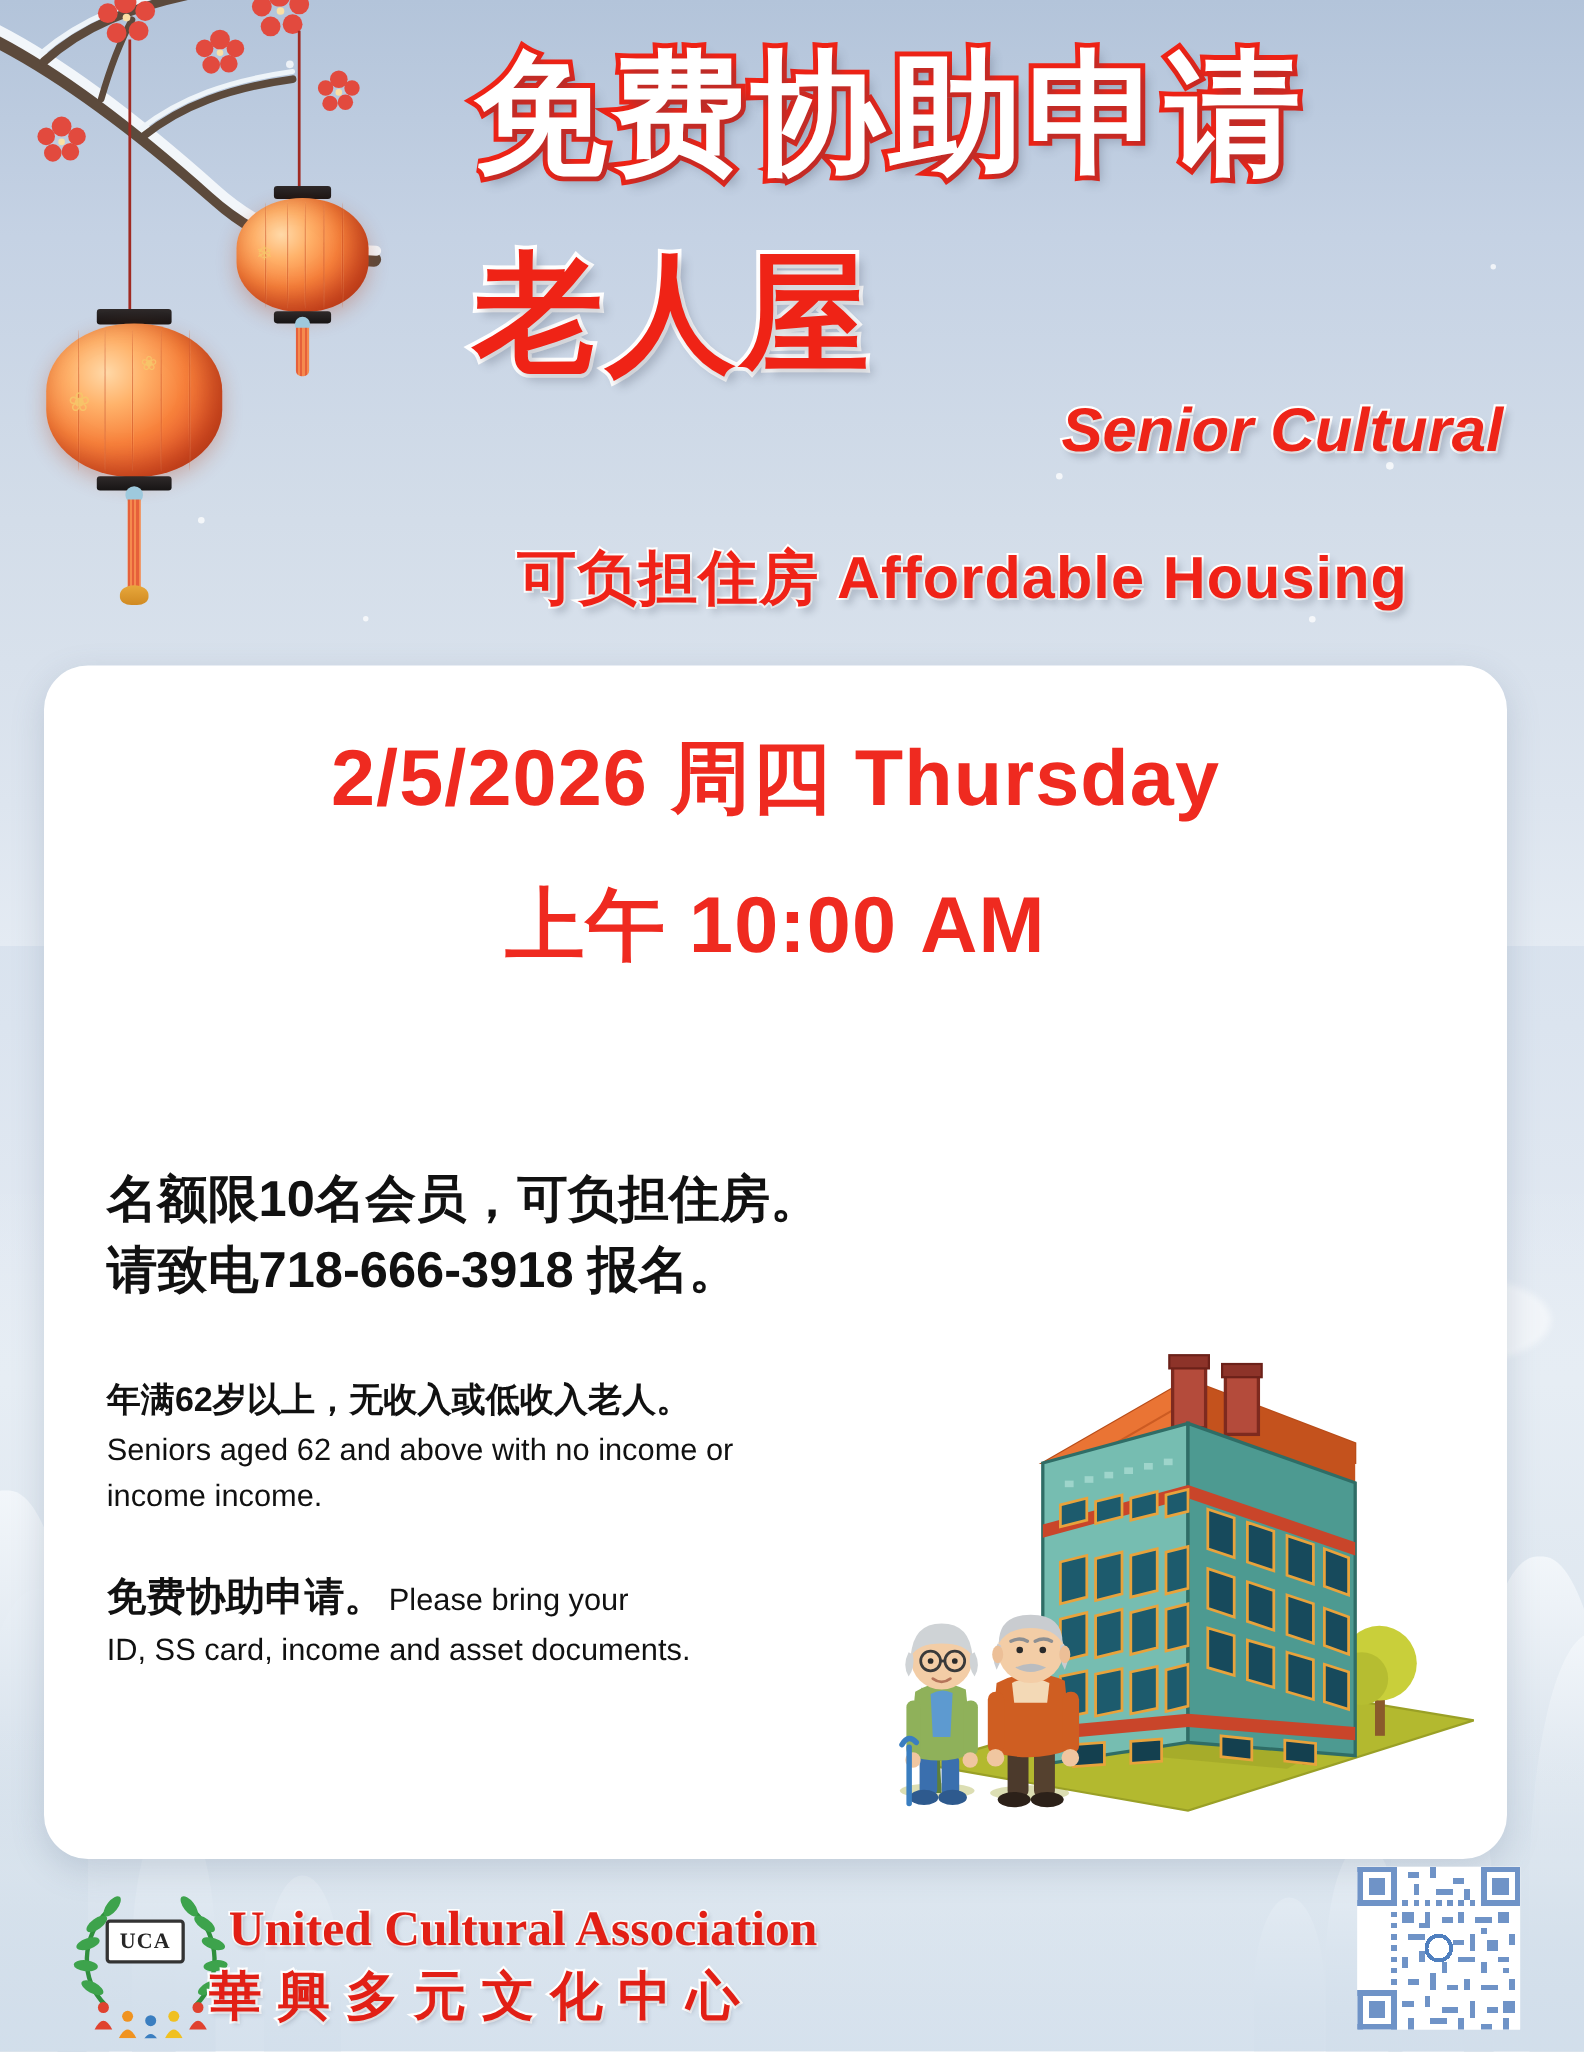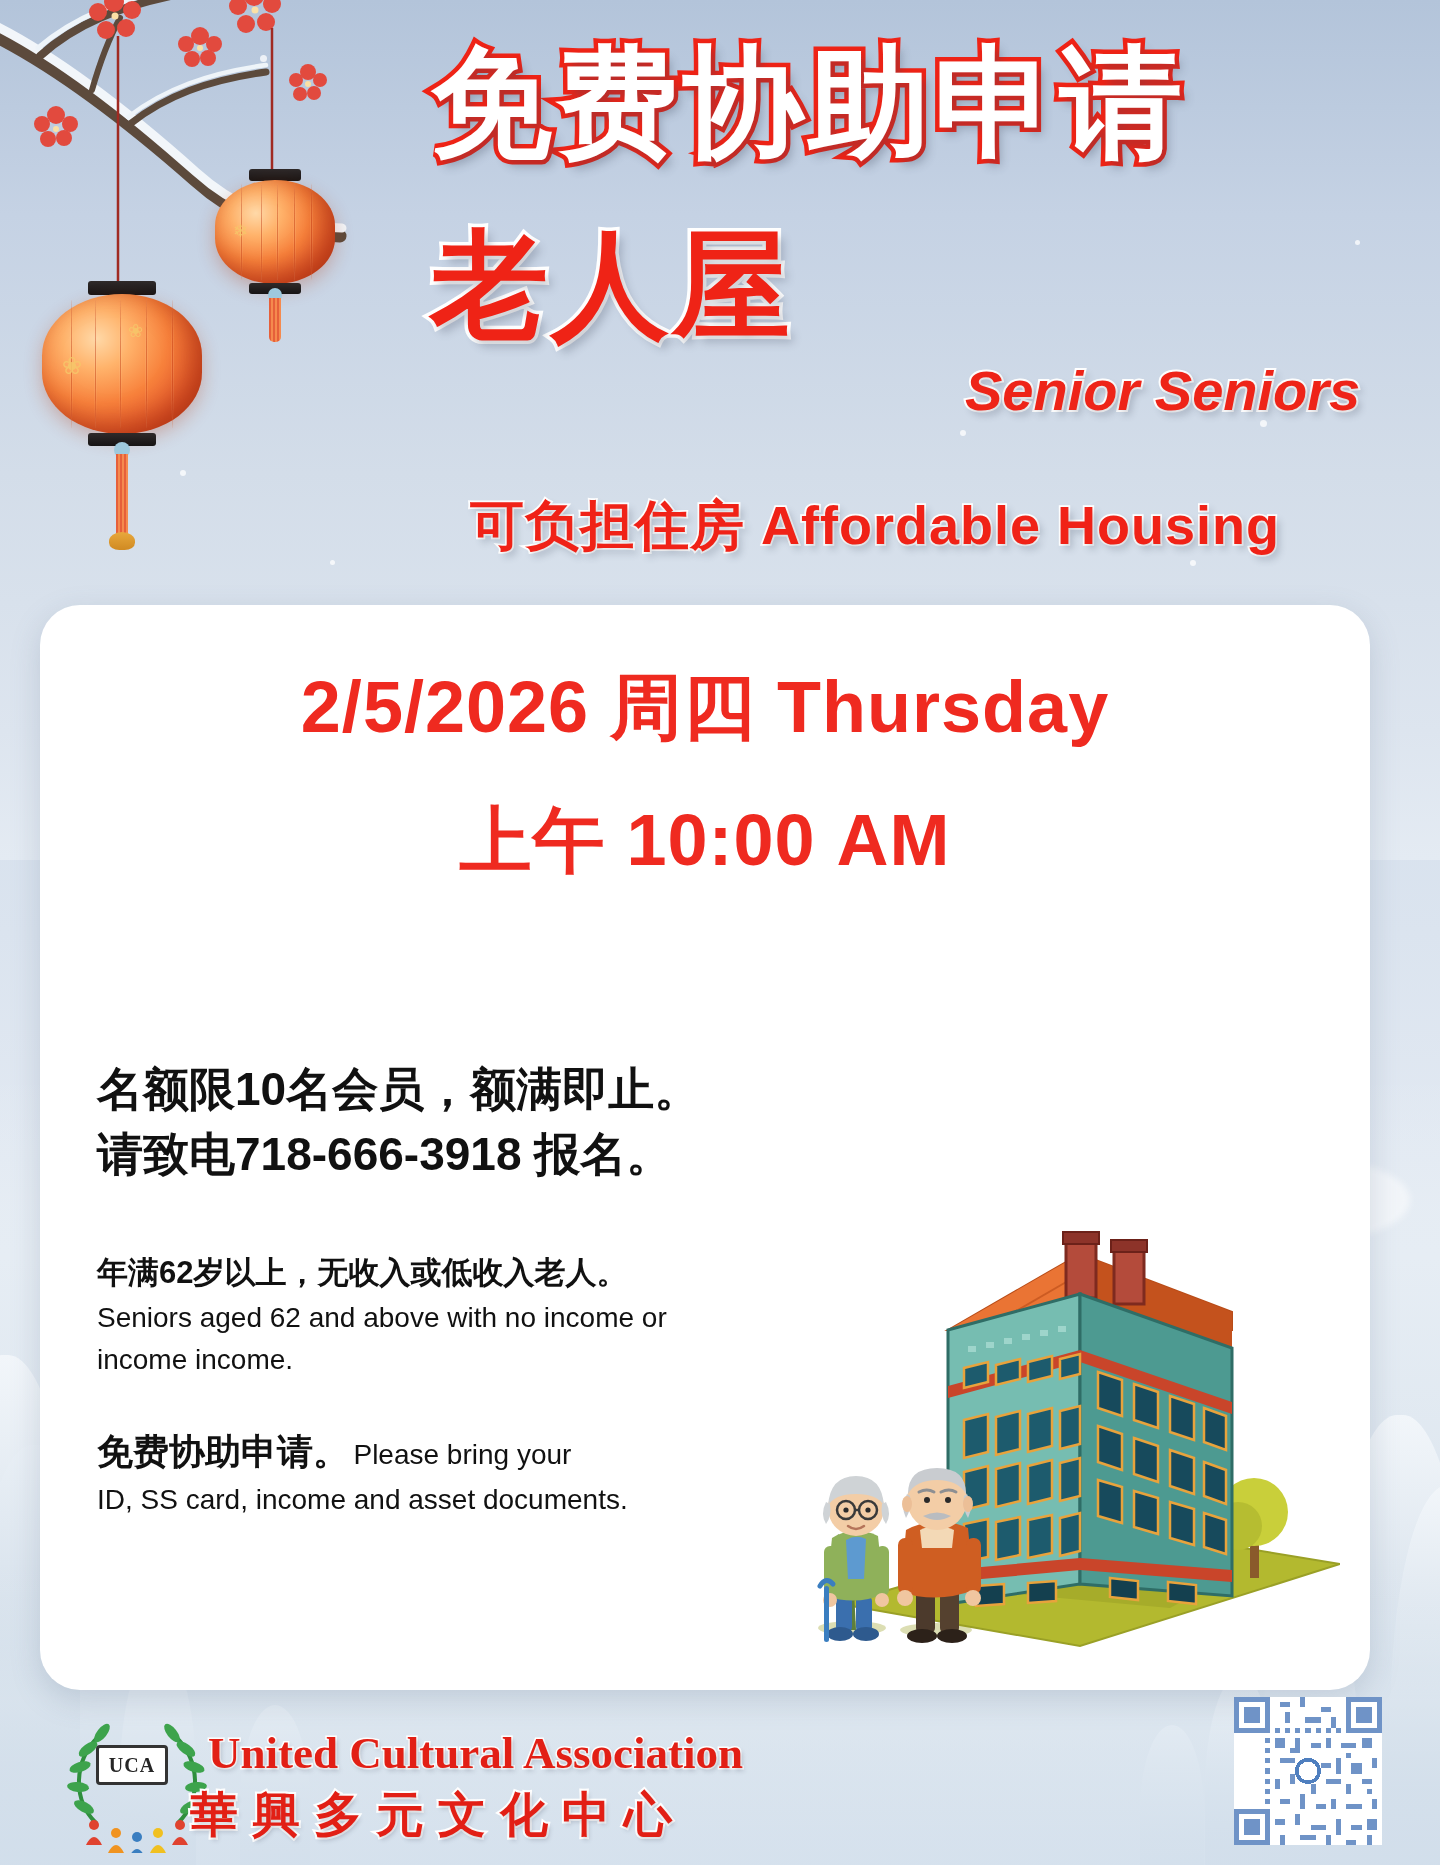--- a/index.html
+++ b/index.html
@@ -301,31 +301,31 @@
                   width:26px; height:18px; border-radius:50% 50% 40% 40%;
                   background:linear-gradient(180deg,#e8a83c,#d08a22);"></div>
       <div class="butterfly" style="left:20px; top:58px;">❀</div>
       <div class="butterfly" style="left:86px; top:26px; font-size:18px;">❀</div>
     </div>
   </div>
 
   <div class="headline-block">
     <div class="line1">免费协助申请</div>
     <div class="line2">老人屋</div>
-    <div class="line2-en">Senior Seniors</div>
+    <div class="line2-en">Senior Cultural</div>
     <div class="line3">可负担住房 Affordable Housing</div>
   </div>
 
   <div class="card">
 
     <div class="card-red d1">2/5/2026 周四 Thursday</div>
     <div class="card-red d2">上午 10:00 AM</div>
 
     <div class="body-big">
-      <div>名额限10名会员，额满即止。</div>
+      <div>名额限10名会员，可负担住房。</div>
       <div>请致电718-666-3918 报名。</div>
     </div>
 
     <div class="body-mid">
       <span class="cn">年满62岁以上，无收入或低收入老人。</span>
       <span class="en">Seniors aged 62 and above with no income or</span>
       <span class="en">income income.</span>
     </div>
 
     <div class="body-doc">

